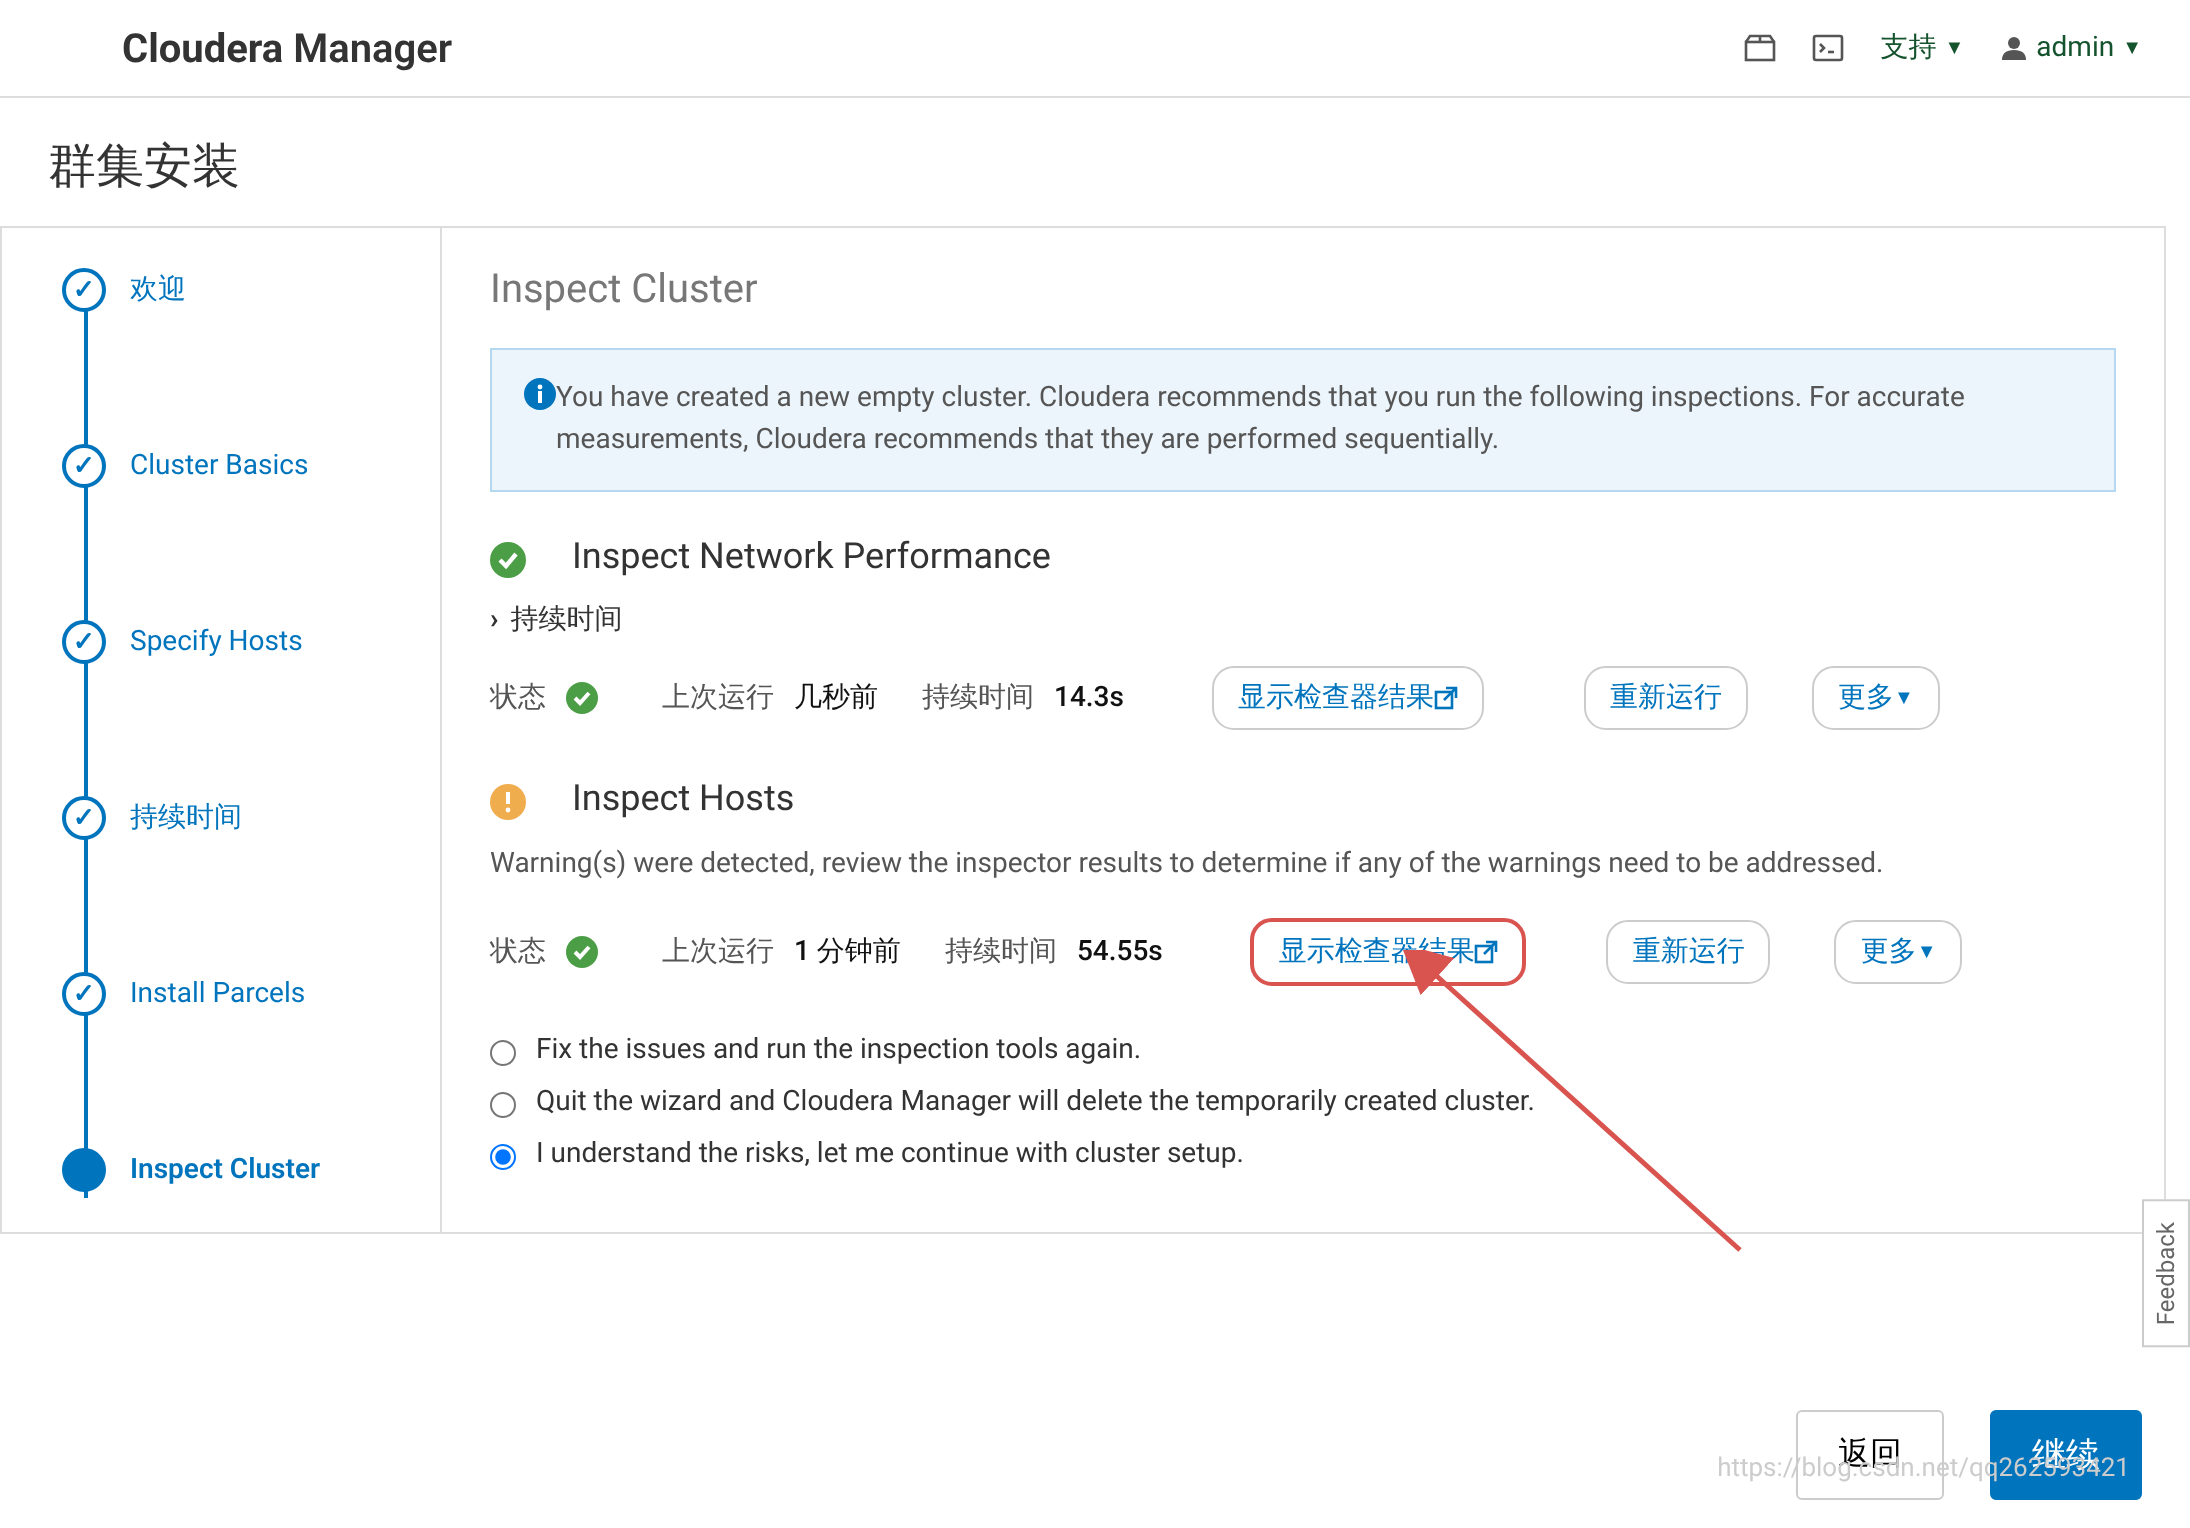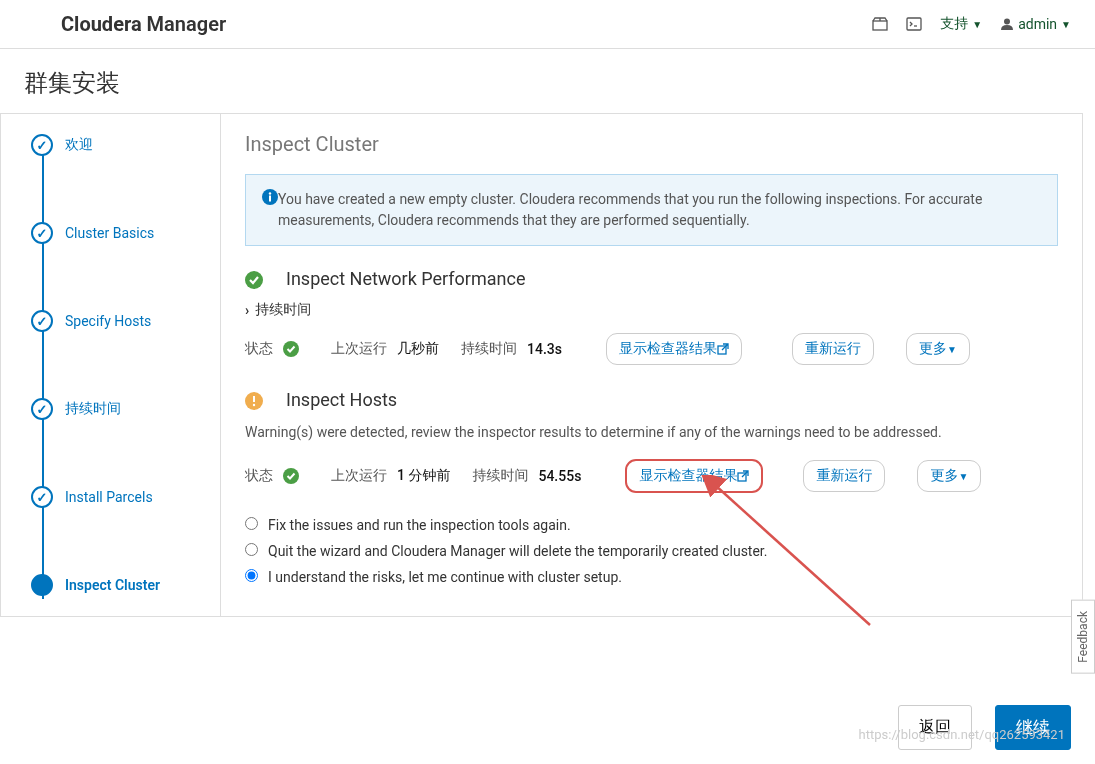--- a/index.html
+++ b/index.html
@@ -39,21 +39,21 @@
     
     .status-row { display: flex; align-items: center; gap: 10px; margin-bottom: 24px; flex-wrap: wrap; }
     .status-label { color: #555; }
     .status-val { color: #111; font-weight: 500; margin-right: 12px; }
     
     .btn { border: 1px solid #ccc; background: #fff; padding: 6px 12px; font-size: 14px; color: #0074bd; cursor: pointer; display: inline-flex; align-items: center; gap: 0; border-radius: 11px; justify-content: space-between; }
     .btn.highlight { border: 2px solid #d9534f; }
     
     .warn-text { color: #555; margin-bottom: 16px; line-height: 1.5; }
     
-    .radio-row { display: flex; align-items: flex-start; gap: 10px; margin-bottom: 10px; }
+    .radio-row { display: flex; align-items: flex-end; gap: 10px; margin-bottom: 10px; }
     .radio-row input { flex-shrink: 0; }
     
     .footer-btns { position: absolute; bottom: 14px; right: 24px; display: flex; gap: 23px; }
     .btn-back { border: 1px solid #ccc; background: #fff; padding: 10px 20px; font-size: 16px; cursor: pointer; border-radius: 3px; }
     .btn-continue { border: 1px solid #0074bd; background: #0074bd; color: #fff; padding: 10px 20px; font-size: 17px; cursor: pointer; border-radius: 3px; }
     
     .feedback-tab { position: absolute; right: 0; top: 600px; writing-mode: vertical-rl; transform: rotate(180deg); border: 1px solid #ccc; padding: 10px 4px; font-size: 12px; color: #666; cursor: pointer; background: #fff; }
     
     .watermark { position: absolute; bottom: 22px; right: 30px; color: #ccc; font-size: 13px; pointer-events: none; }
     

